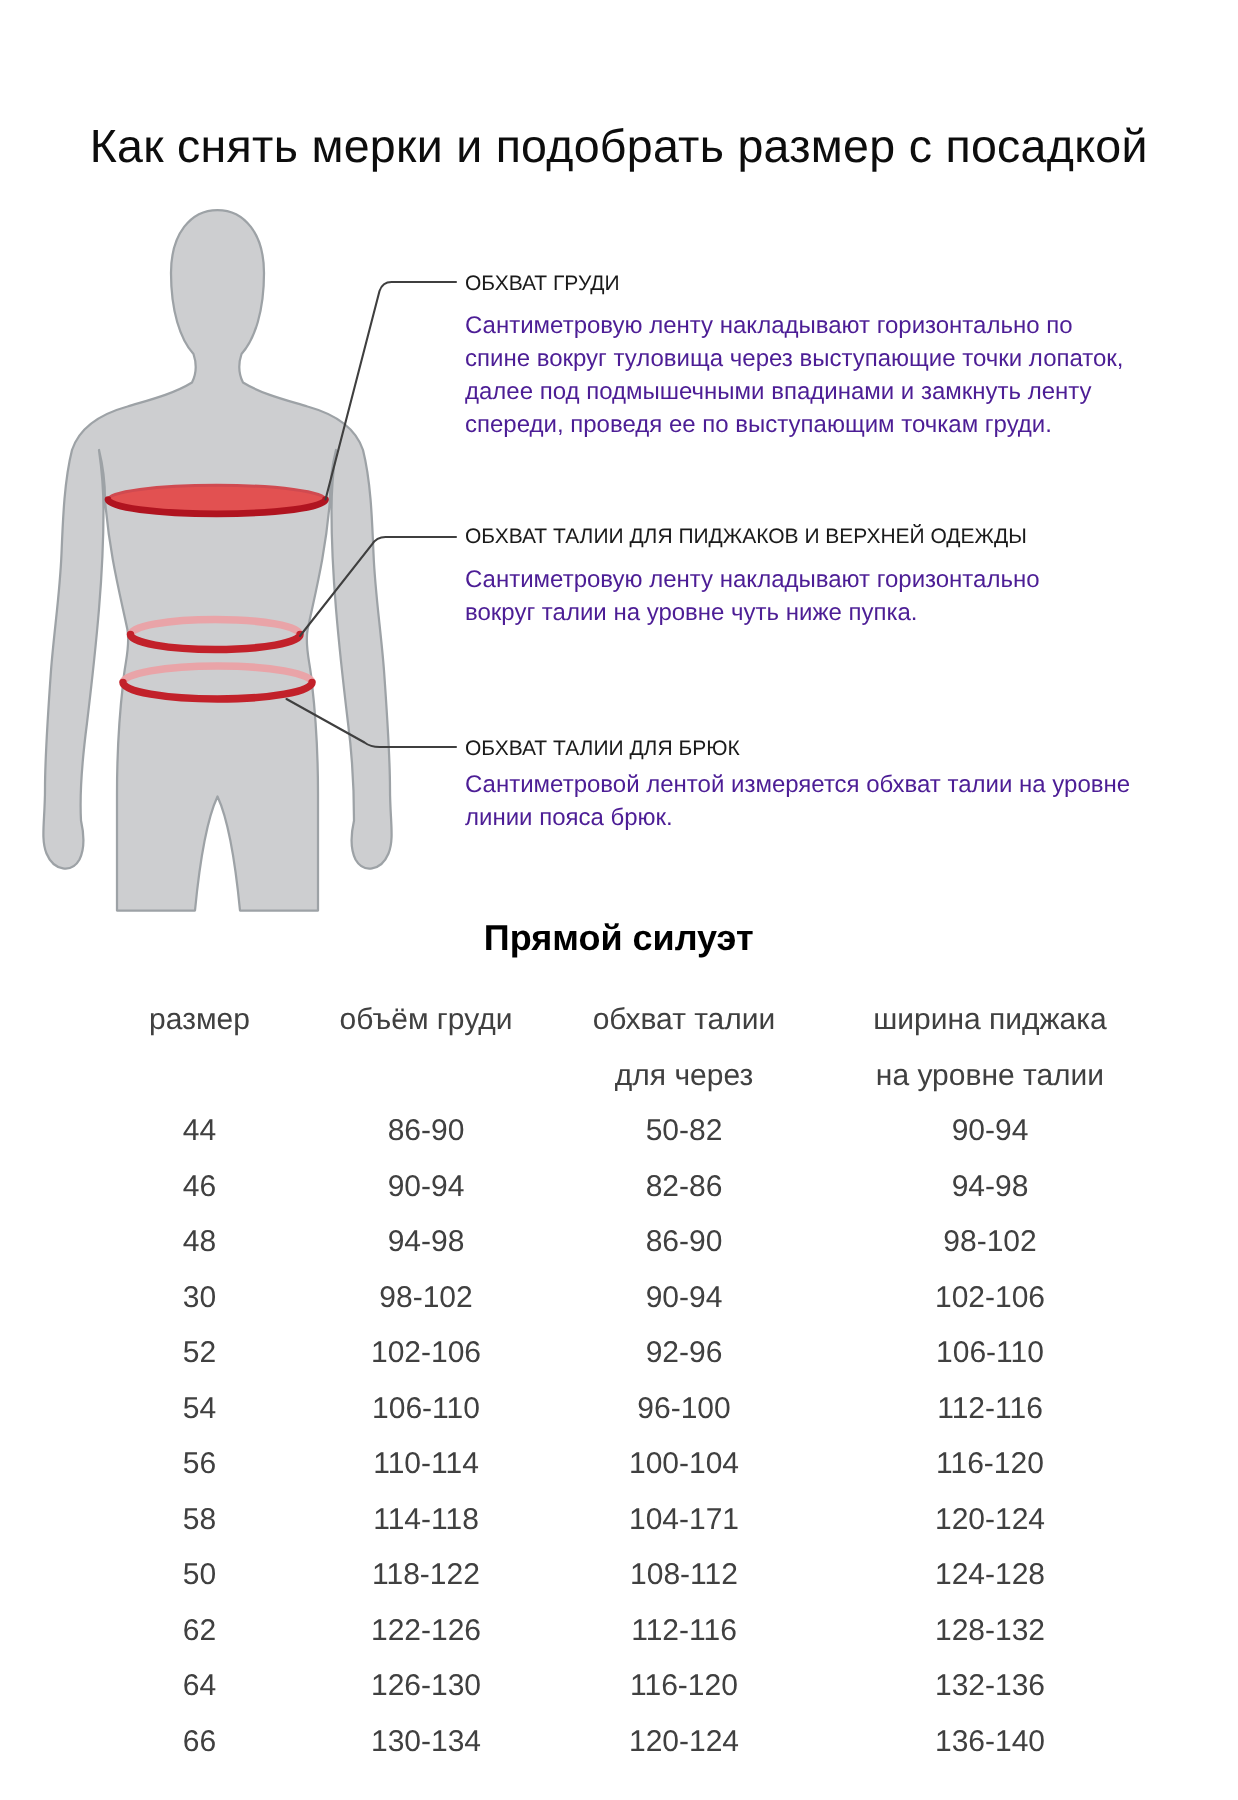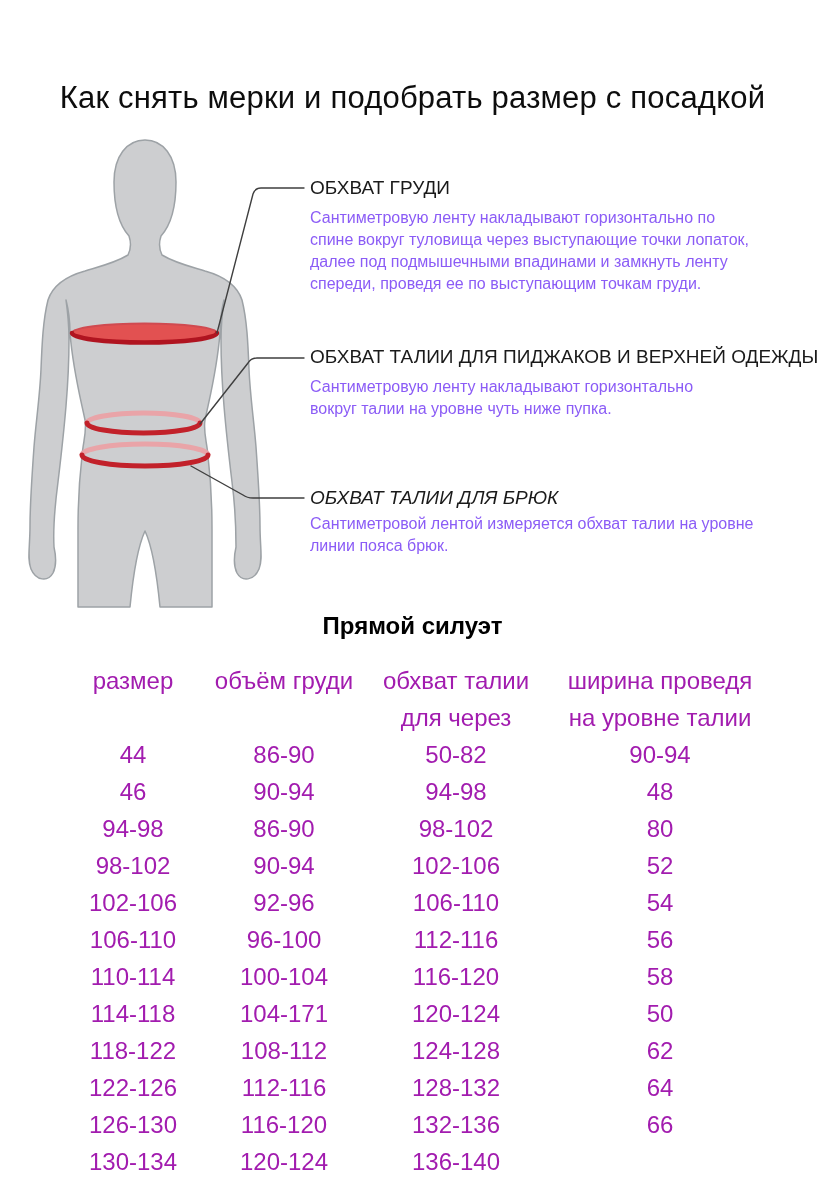--- a/index.html
+++ b/index.html
@@ -13,47 +13,47 @@
   }
   .page-title{
     position:absolute;left:0;top:80px;width:825px;
     text-align:center;
     font-size:31px;font-weight:400;letter-spacing:0.2px;
     color:#0d0d0d;
   }
   .figure-wrap{position:absolute;left:0;top:130px;width:320px;height:490px;}
   .measure-label{
     position:absolute;left:310px;
-    font-size:19px;line-height:22px;font-weight:400;color:#1a1a1a;
+    font-size:14px;line-height:22px;font-weight:400;color:#1a1a1a;
     white-space:nowrap;
   }
   .measure-text{
     position:absolute;left:310px;width:505px;
-    font-size:16px;line-height:22px;color:#8b5cf6;
+    font-size:16px;line-height:22px;color:#4c1d95;
     white-space:pre-line;
   }
   .lbl-1{top:177px;}
   .txt-1{top:207px;}
   .lbl-2{top:346px;}
   .txt-2{top:376px;}
-  .lbl-3{top:487px;font-style:italic;}
+  .lbl-3{top:487px;}
   .txt-3{top:513px;}
   .table-title{
     position:absolute;left:0;top:612px;width:825px;
     text-align:center;font-size:24px;font-weight:700;color:#000;
   }
   .size-table{
     position:absolute;left:70px;top:662px;width:710px;
     display:grid;
     grid-template-columns:126px 176px 168px 240px;
     grid-auto-rows:37px;
   }
   .size-table .cell{
     display:flex;align-items:center;justify-content:center;
-    font-size:24px;color:#a21caf;
+    font-size:20px;color:#404040;
   }
 </style>
 </head>
 <body>
 
 <div class="page">
 
   <div class="page-title">Как снять мерки и подобрать размер с посадкой</div>
 
   <div class="figure-wrap">
@@ -138,37 +138,38 @@
   <div class="measure-label lbl-3">ОБХВАТ ТАЛИИ ДЛЯ БРЮК</div>
   <div class="measure-text  txt-3">Сантиметровой лентой измеряется обхват талии на уровне
 линии пояса брюк.</div>
 
   <div class="table-title">Прямой силуэт</div>
 
   <div class="size-table">
       <div class="cell">размер</div>
       <div class="cell">объём груди</div>
       <div class="cell">обхват талии</div>
-      <div class="cell">ширина проведя</div>
+      <div class="cell">ширина пиджака</div>
       <div class="cell"></div>
       <div class="cell"></div>
       <div class="cell">для через</div>
       <div class="cell">на уровне талии</div>
       <div class="cell">44</div>
       <div class="cell">86-90</div>
       <div class="cell">50-82</div>
       <div class="cell">90-94</div>
       <div class="cell">46</div>
       <div class="cell">90-94</div>
+      <div class="cell">82-86</div>
       <div class="cell">94-98</div>
       <div class="cell">48</div>
       <div class="cell">94-98</div>
       <div class="cell">86-90</div>
       <div class="cell">98-102</div>
-      <div class="cell">80</div>
+      <div class="cell">30</div>
       <div class="cell">98-102</div>
       <div class="cell">90-94</div>
       <div class="cell">102-106</div>
       <div class="cell">52</div>
       <div class="cell">102-106</div>
       <div class="cell">92-96</div>
       <div class="cell">106-110</div>
       <div class="cell">54</div>
       <div class="cell">106-110</div>
       <div class="cell">96-100</div>

